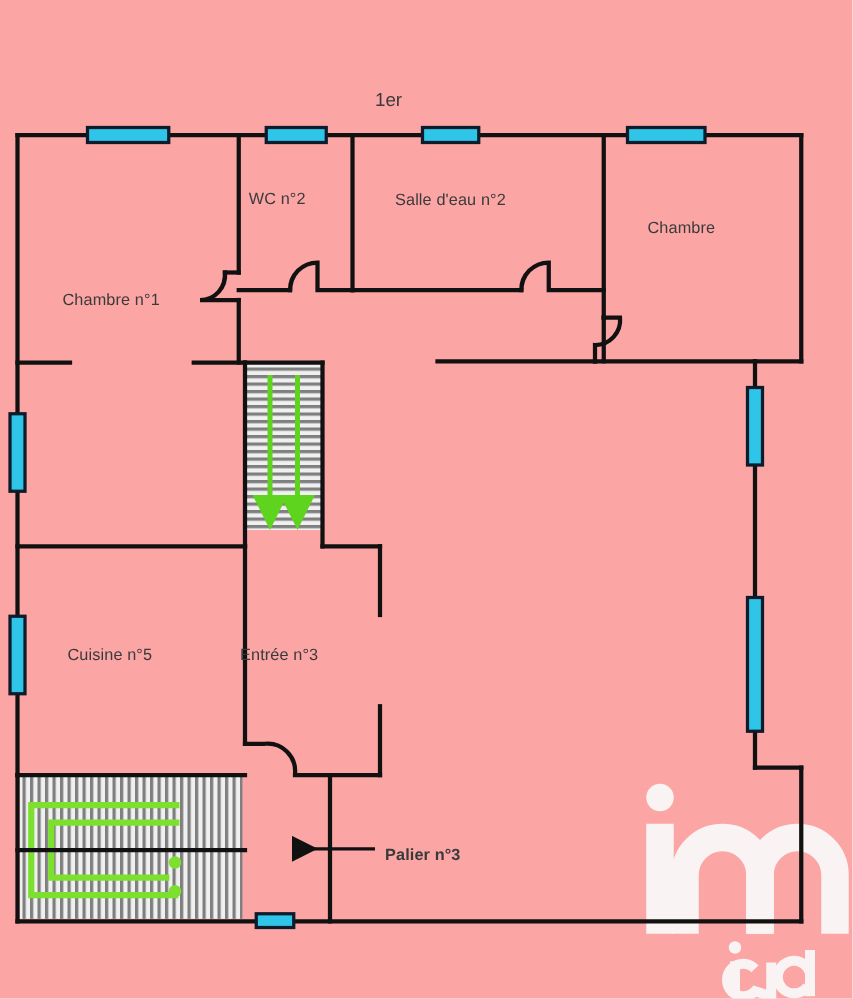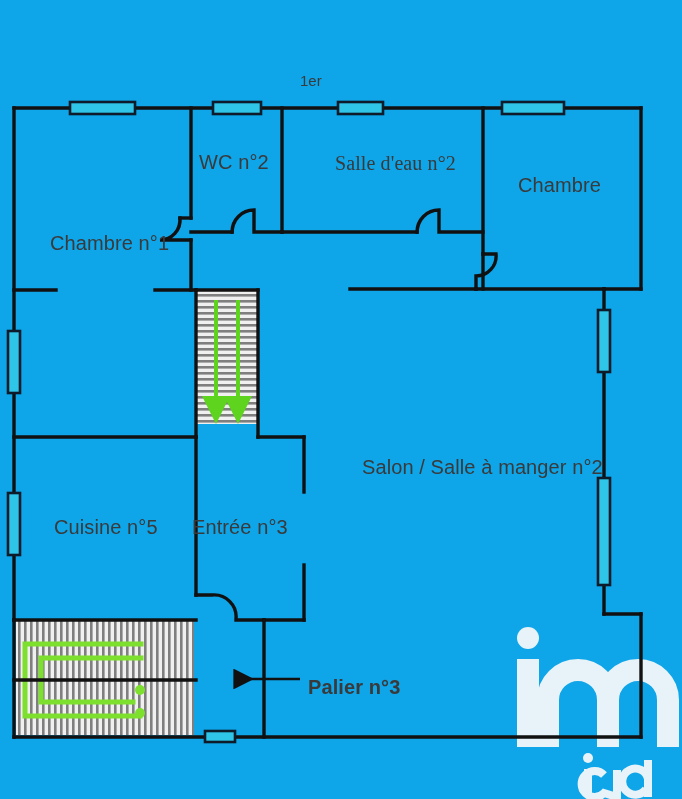--- a/index.html
+++ b/index.html
@@ -4,36 +4,36 @@
 <style>
   html, body {
     margin: 0;
     padding: 0;
     background: #ffffff;
   }
   #plan-root {
     position: relative;
     width: 682px;
     height: 799px;
-    background: #0ea5e9;
+    background: #fca5a5;
     font-family: "Liberation Sans", sans-serif;
     overflow: hidden;
   }
   #plan-svg {
     position: absolute;
     left: 0;
     top: 0;
     width: 682px;
     height: 799px;
     display: block;
   }
   .room-label {
     position: absolute;
     font-family: "Liberation Sans", sans-serif;
-    font-size: 20px;
+    font-size: 13px;
     color: #3a3a3a;
     white-space: nowrap;
     letter-spacing: 0.1px;
     user-select: none;
   }
   .floor-label {
     position: absolute;
     font-family: "Liberation Sans", sans-serif;
     font-size: 15px;
     color: #3a3a3a;
@@ -180,25 +180,24 @@
       <rect x="205" y="731" width="30" height="11" fill="#2ec5e8" stroke="#0d1b2a" stroke-width="2.6"></rect>
     </g>
   </svg>
 
   <div class="floor-label" style="left:300px; top:72px;">1er</div>
 
   <div class="room-label" style="left:50px; top:232px;">Chambre n°1</div>
 
   <div class="room-label" style="left:199px; top:151px;">WC n°2</div>
 
-  <div class="room-label" style="left:335px; top:152px;font-family:Liberation Serif, serif;">Salle d'eau n°2</div>
+  <div class="room-label" style="left:316px; top:152px;">Salle d'eau n°2</div>
 
   <div class="room-label" style="left:518px; top:174px;">Chambre</div>
 
-  <div class="room-label" style="left:362px; top:456px;">Salon / Salle à manger n°2</div>
 
   <div class="room-label" style="left:54px; top:516px;">Cuisine n°5</div>
 
   <div class="room-label" style="left:192px; top:516px;">Entrée n°3</div>
 
   <div class="room-label" style="left:308px; top:676px;font-weight:bold;">Palier n°3</div>
 
 </div>
 
 </body></html>

